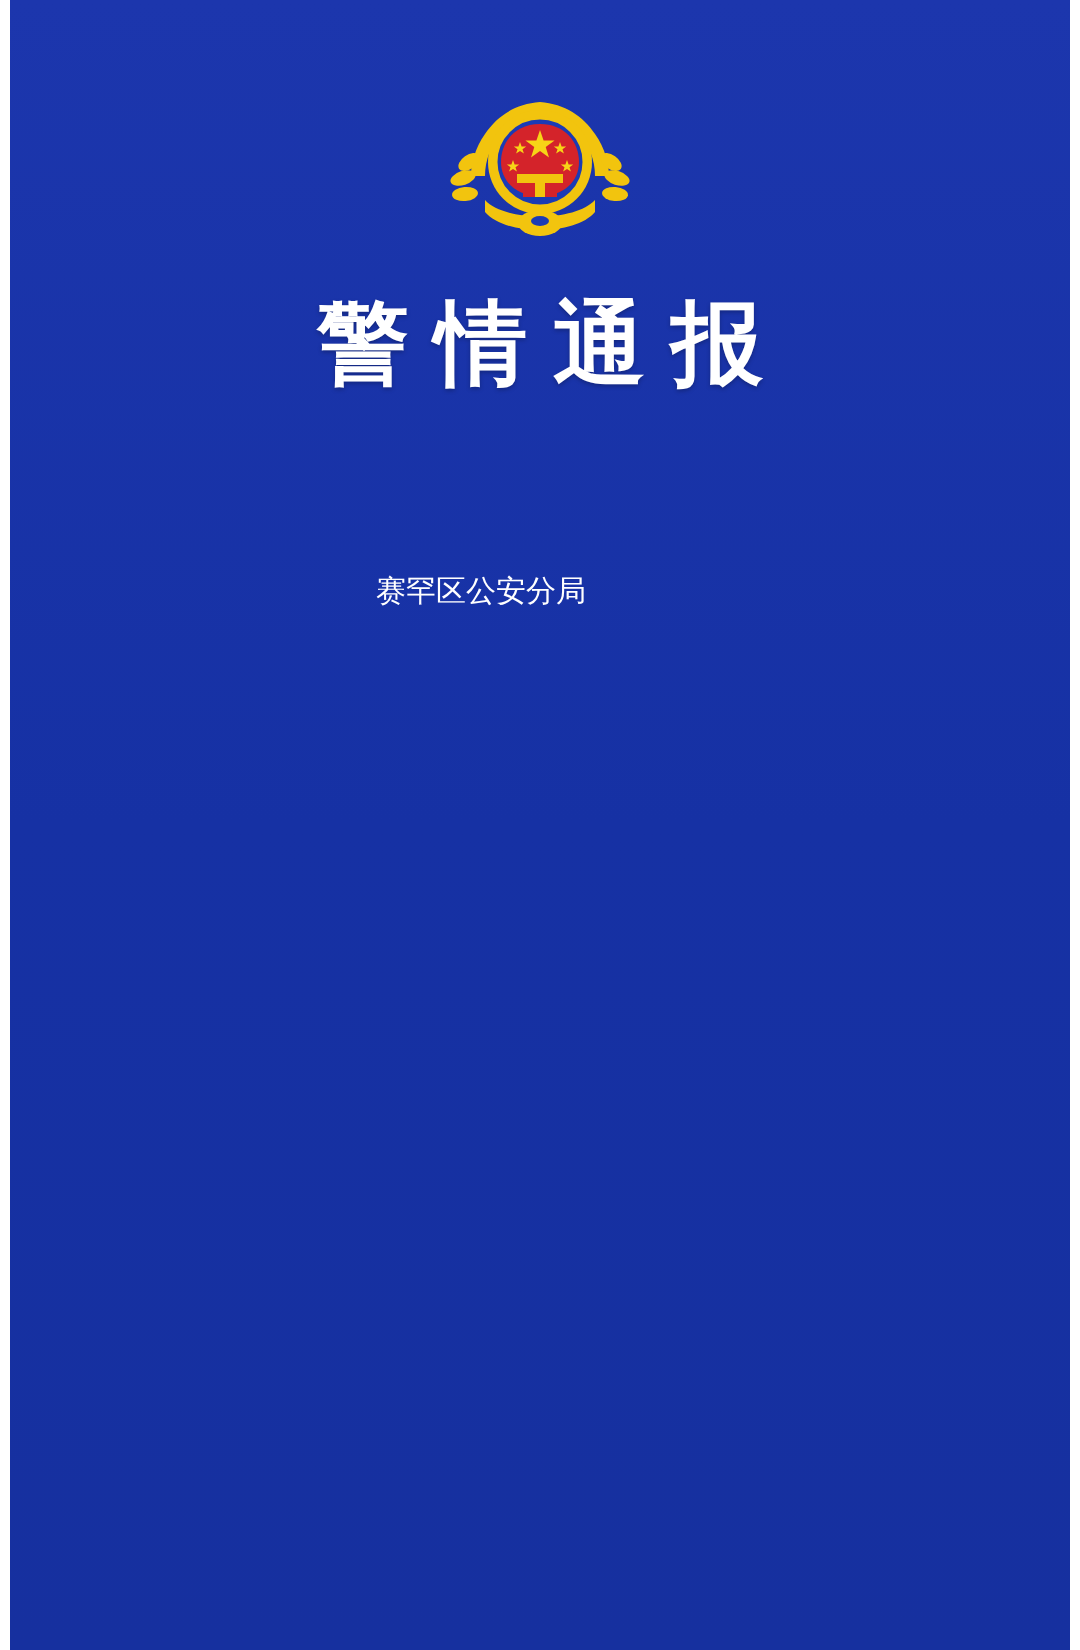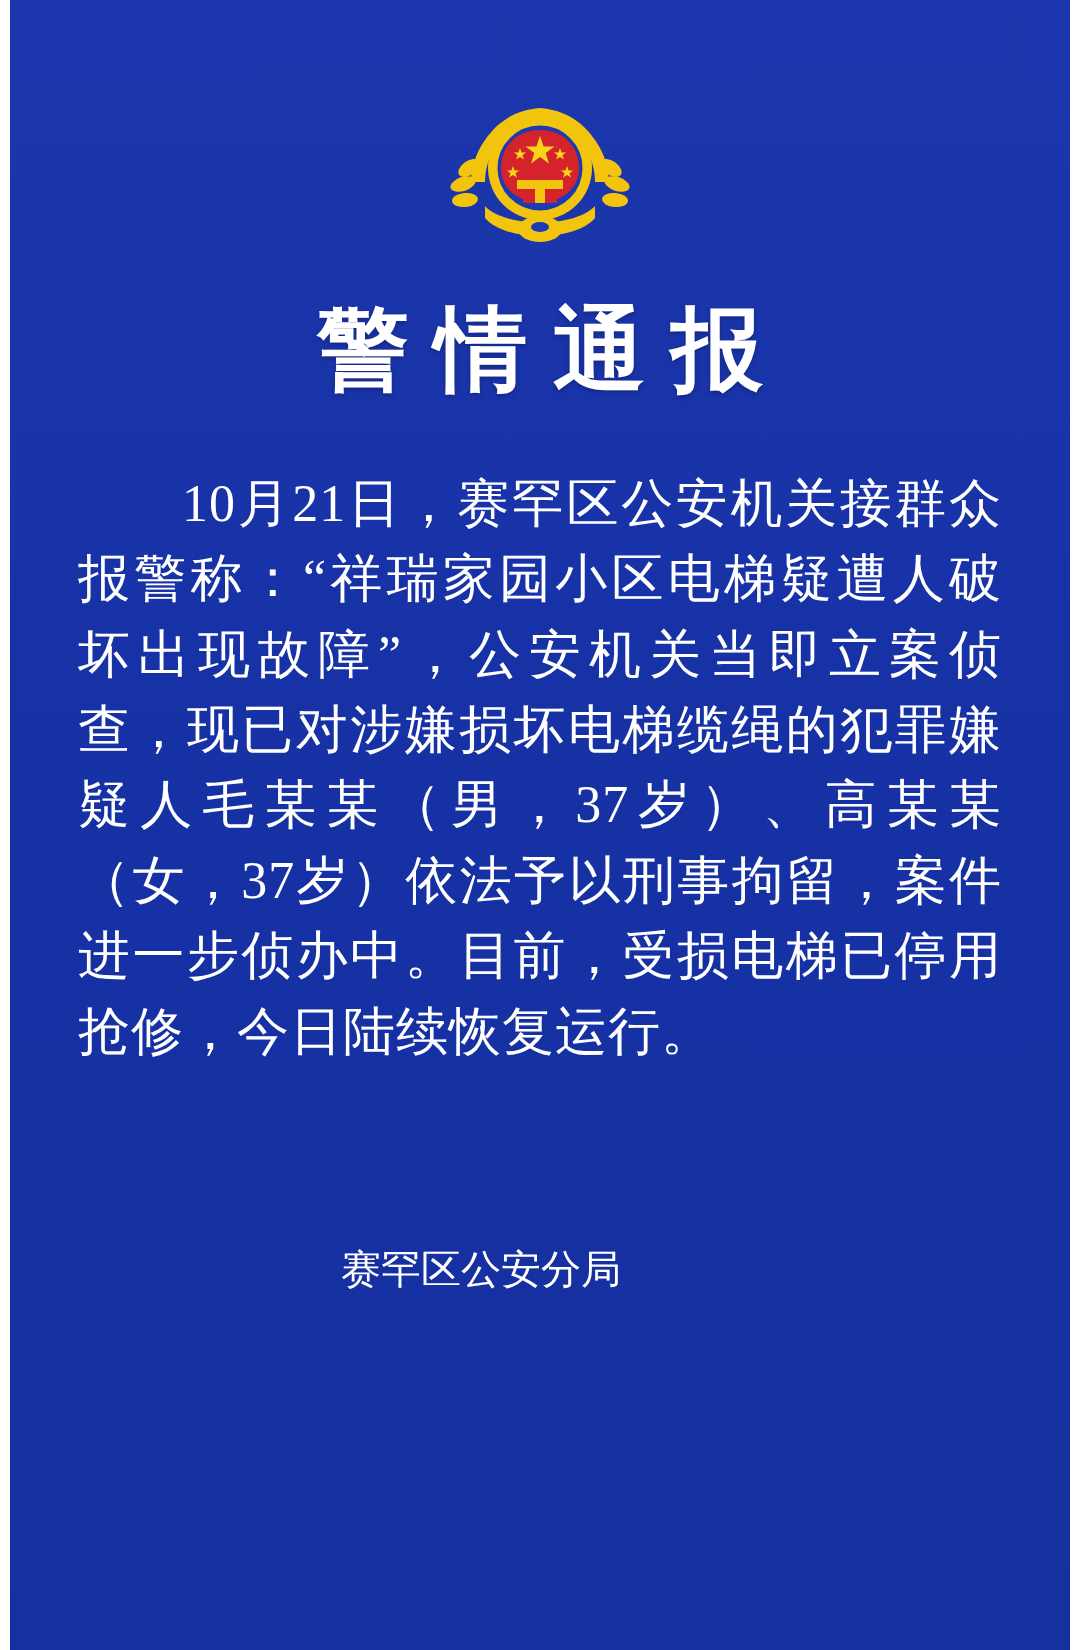--- a/index.html
+++ b/index.html
@@ -12,21 +12,21 @@
     height: 1650px;
     font-family: "Liberation Serif", "DejaVu Serif", serif;
   }
   .poster {
     position: relative;
     width: 1080px;
     height: 1650px;
     box-sizing: border-box;
     background: #1833a8;
     background: linear-gradient(180deg, #1c36ad 0%, #1631a4 50%, #16309f 100%);
-    padding: 18px 64px;
+    padding: 12px 64px;
     overflow: hidden;
   }
   
   .poster::before {
     content: "";
     position: absolute;
     left: 0; top: 0; bottom: 0;
     width: 10px;
     background: #ffffff;
   }
@@ -76,21 +76,21 @@
     text-indent: 104px;
     letter-spacing: 1px;
     font-family: "Liberation Serif", "DejaVu Serif", serif;
   }
 
   
   .signature {
     margin-top: 170px;
     padding-right: 118px;
     color: #ffffff;
-    font-size: 40px;
+    font-size: 30px;
     line-height: 1.55;
     text-align: center;
     font-family: "Liberation Serif", "DejaVu Serif", serif;
   }
   .signature div { white-space: nowrap; }
 </style>
 </head>
 <body>
 
 <div class="poster">
@@ -131,19 +131,18 @@
 
         <path d="M40 110 C60 132 130 132 150 110 L150 122 C130 146 60 146 40 122 Z" fill="#f2c40e"></path>
         <ellipse cx="95" cy="133" rx="22" ry="13" fill="#f2c40e"></ellipse>
         <ellipse cx="95" cy="131" rx="9" ry="5" fill="#1b3bb5"></ellipse>
       </svg>
     </div>
   </div>
 
   <div class="title">警情通报</div>
 
-  <div class="body-text">10月21日，赛罕区公安机关接群众报警称：“祥瑞家园小区电梯疑遭人破坏出现故障”，公安机关当即立案侦查，现已对涉嫌损坏电梯缆绳的犯罪嫌疑人毛某某（男，37岁）、高某某（女，37岁）依法予以刑事拘留，案件进一步侦办中。目前，受损电梯已停用抢修，今日陆续恢复运行。</div>
 
   <div class="signature">
     <div>赛罕区公安分局</div>
   </div>
 
 </div>
 
 </body></html>

